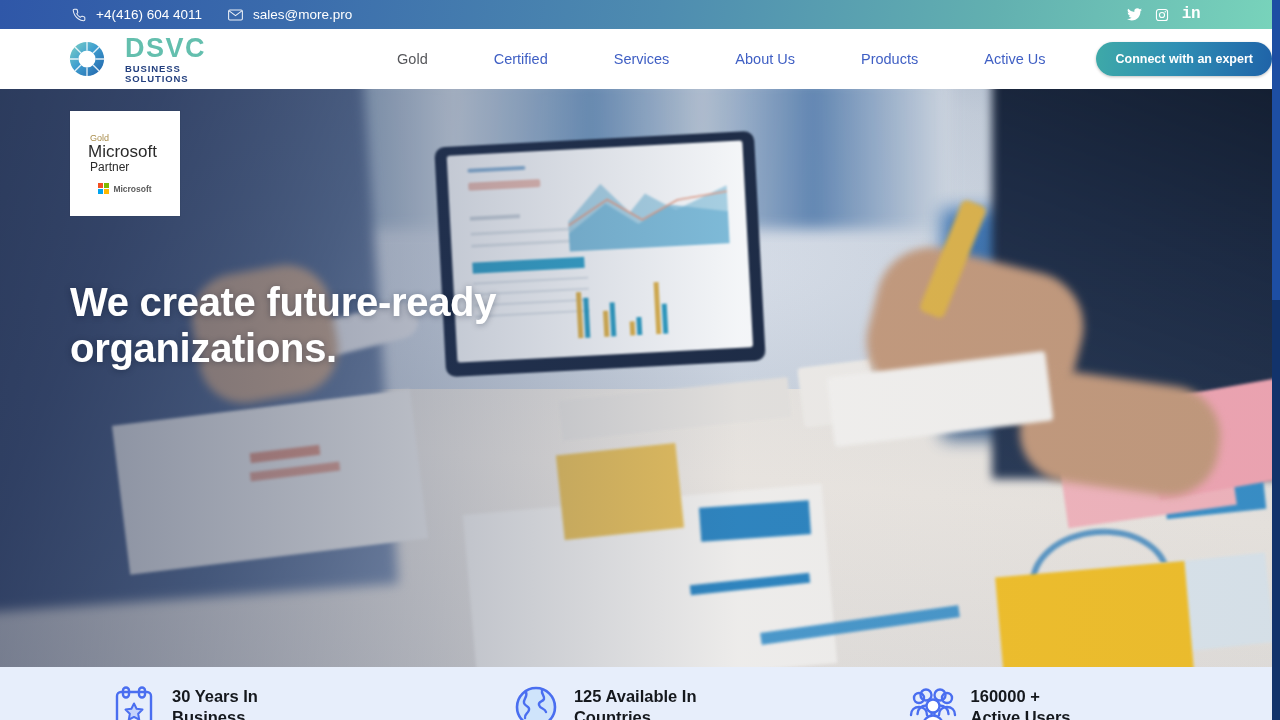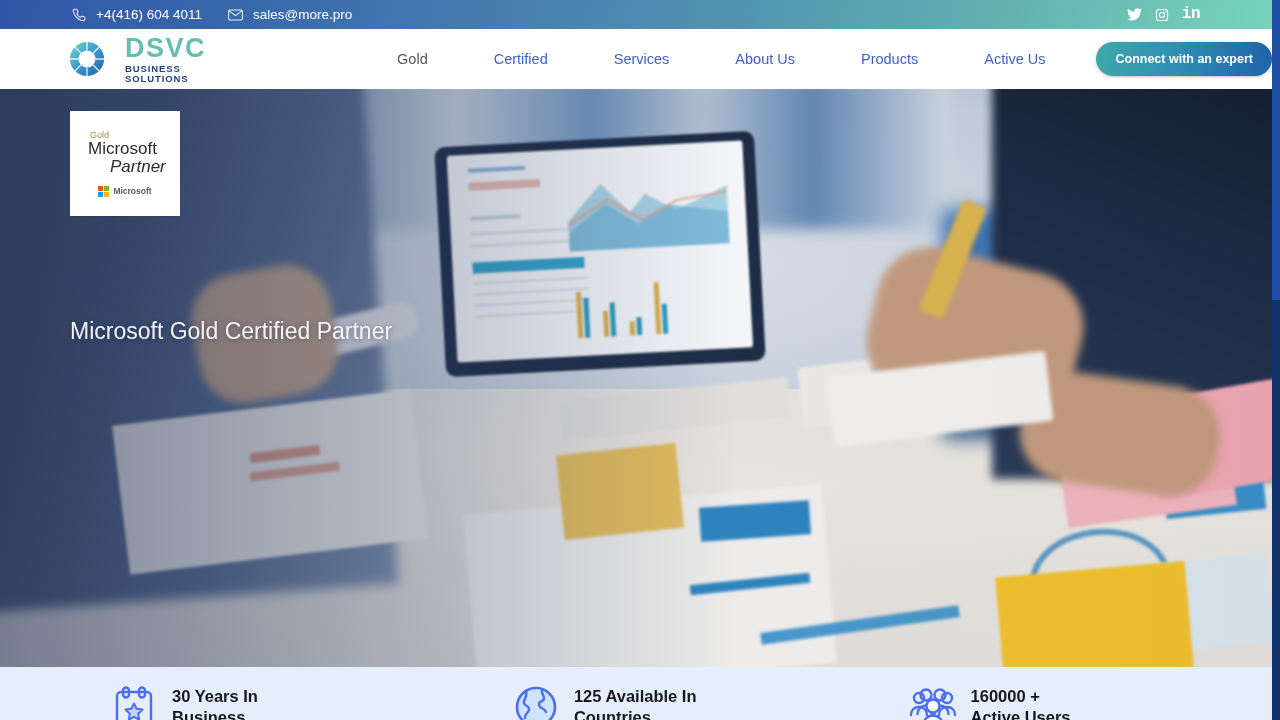--- a/index.html
+++ b/index.html
@@ -112,21 +112,21 @@
     background: linear-gradient(90deg, rgba(30,45,80,.55) 0%, rgba(40,58,95,.28) 34%, rgba(40,58,95,.04) 58%, rgba(20,35,60,.05) 100%); }
 
   
   .ms-badge {
     position: absolute; left: 70px; top: 22px; width: 110px; height: 105px;
     background: #fff; display: flex; flex-direction: column; align-items: center;
     justify-content: center; z-index: 3; box-shadow: 0 0 0 1px rgba(0,0,0,.04);
   }
   .ms-gold { font-size: 9px; color: #a98d4c; font-weight: 400; align-self: flex-start; margin-left: 20px; }
   .ms-l1 { font-size: 17px; color: #2b2b2b; line-height: 1.05; align-self: flex-start; margin-left: 18px; }
-  .ms-l2 { font-size: 17px; color: #2b2b2b; line-height: 1.05; align-self: flex-start; margin-left: 40px; font-style: italic; }
+  .ms-l2 { font-size: 12px; color: #2b2b2b; line-height: 1.05; align-self: flex-start; margin-left: 20px; }
   .ms-logo-row { display: flex; align-items: center; gap: 4px; margin-top: 10px; }
   .ms-sq { width: 11px; height: 11px; display: grid; grid-template: 1fr 1fr / 1fr 1fr; gap: 1px; }
   .ms-sq i { display: block; }
   .ms-word { font-size: 8.5px; color: #5c5c5c; font-weight: 600; }
 
   
   .hero-copy { position: absolute; left: 70px; top: 190px; z-index: 3; }
   .hero-h1 { font-size: 40px; font-weight: 700; color: #fff; line-height: 1.16;
     letter-spacing: -.3px; max-width: 470px; text-shadow: 0 1px 6px rgba(10,20,40,.35); }
   .hero-sub { margin-top: 39px; font-size: 23px; color: #f2f4f8; font-weight: 400;
@@ -307,21 +307,21 @@
           <i style="background:#f25022"></i>
             <i style="background:#7fba00"></i>
           <i style="background:#00a4ef"></i>
             <i style="background:#ffb900"></i>
         </span>
         <span class="ms-word">Microsoft</span>
       </span>
     </div>
 
     <div class="hero-copy">
-      <div class="hero-sub">Microsoft Gold Certified Partner</div>
+      <div class="hero-h1">We create future-ready organizations.</div>
     </div>
   </div>
 
   <div class="stats">
 
     <div class="stat stat-1">
       <span class="stat-ico">
         <svg width="48" height="44" viewBox="0 0 48 44" fill="none" stroke="#4a6ef0" stroke-width="2.4" stroke-linejoin="round">
           <rect x="7" y="7" width="34" height="32" rx="4"></rect>
           <rect x="13" y="2.5" width="6" height="10" rx="3"></rect>

